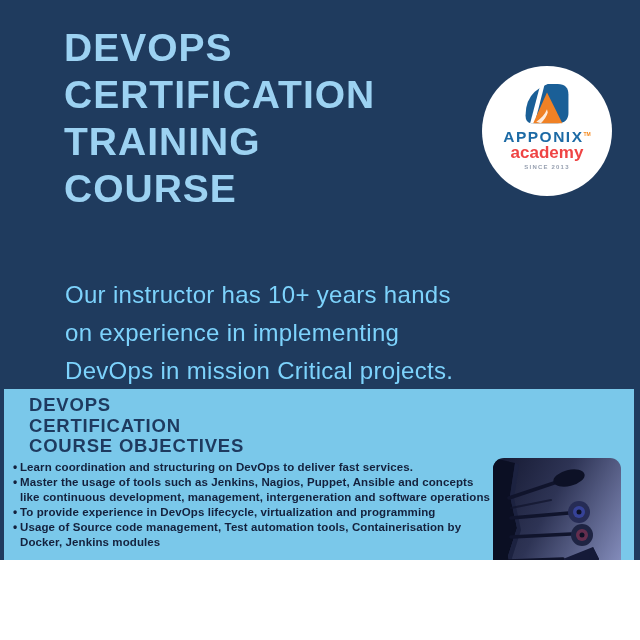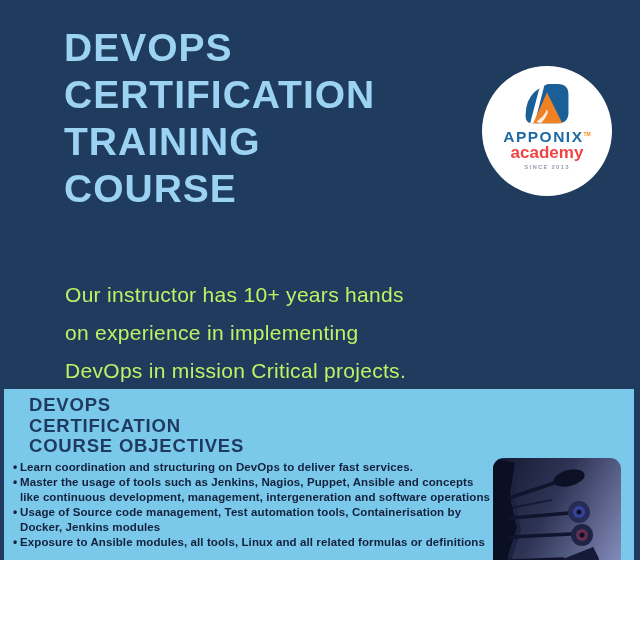--- a/index.html
+++ b/index.html
@@ -35,22 +35,22 @@
   .brand {
     font-size: 15.5px; font-weight: bold; color: #1C6AA5;
     letter-spacing: 1.5px;
   }
   .tm { font-size: 5px; color: #F5891D; vertical-align: super; font-weight: bold; }
   .academy { font-size: 17px; line-height: 18px; color: #ef4444; font-weight: bold; }
   .since { margin-top: 2px; font-size: 6px; letter-spacing: 1.2px; color: #97A0B0; font-weight: bold; }
 
   .intro {
     position: absolute; left: 65px; top: 276px;
-    font-size: 21px; line-height: 38px;
-    color: #bef264; letter-spacing: 0.3px;
+    font-size: 24px; line-height: 38px;
+    color: #7dd3fc; letter-spacing: 0.3px;
     white-space: pre-line;
   }
 
   
   .panel {
     position: absolute; left: 4px; top: 389px;
     width: 630px; height: 243px;
     background: #7AC8EA;
   }
 
@@ -117,22 +117,22 @@
   </section>
 
   <section class="panel">
     <h2 class="obj-heading">DEVOPS
 CERTIFICATION
 COURSE OBJECTIVES</h2>
 
     <ul class="obj-list">
         <li>Learn coordination and structuring on DevOps to deliver fast services.</li>
         <li>Master the usage of tools such as Jenkins, Nagios, Puppet, Ansible and concepts like continuous development, management, intergeneration and software operations</li>
+        <li>To provide experience in DevOps lifecycle, virtualization and programming</li>
         <li>Usage of Source code management, Test automation tools, Containerisation by Docker, Jenkins modules</li>
-        <li>Exposure to Ansible modules, all tools, Linux and all related formulas or definitions</li>
       </ul>
 
     <div class="darts">
       <svg viewBox="0 0 128 125">
         <path d="M0 0 L22 5 L17 38 L24 70 L15 98 L21 125 L0 125 Z" fill="#0B0F23"></path>
         <path d="M22 5 L26 7 L21 40 L28 72 L19 100 L25 125 L21 125 L15 98 L24 70 L17 38 Z" fill="#1C2240"></path>
         <g stroke="#10142C" stroke-linecap="round">
           <line x1="16" y1="40" x2="64" y2="24" stroke-width="3.5"></line>
           <line x1="18" y1="60" x2="76" y2="55" stroke-width="3.5"></line>
           <line x1="18" y1="79" x2="78" y2="76" stroke-width="3.5"></line>

